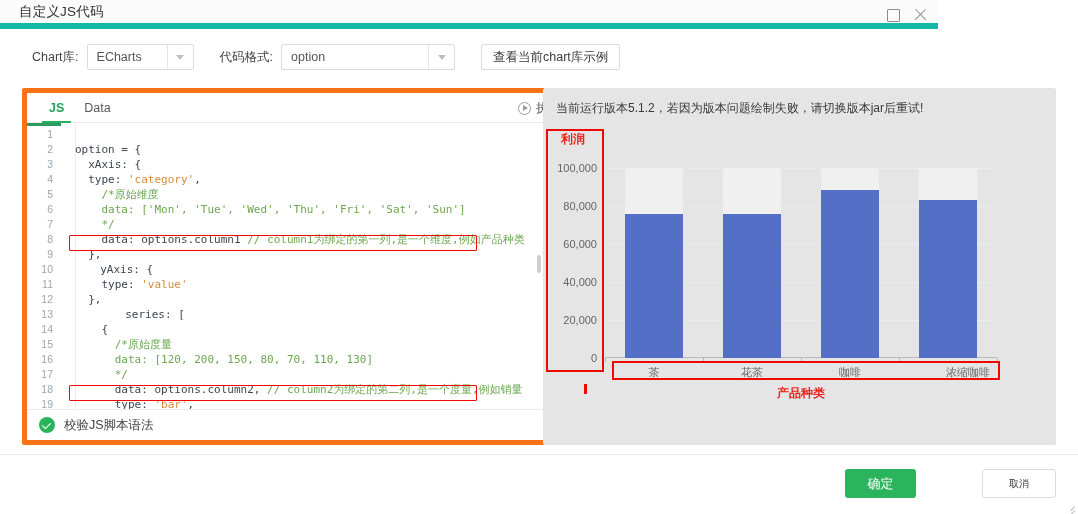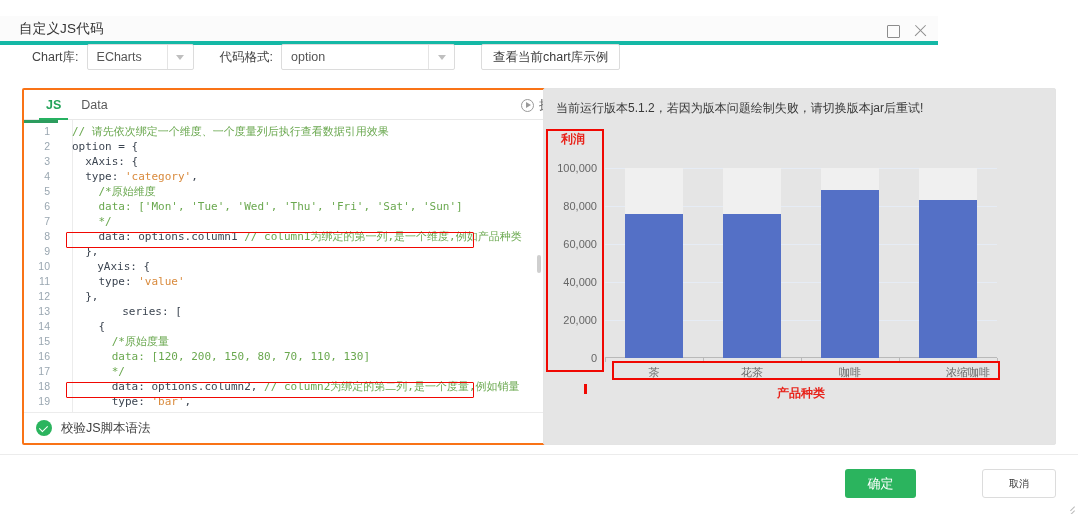--- a/index.html
+++ b/index.html
@@ -8,22 +8,22 @@
     width: 1078px; height: 514px;
     overflow: hidden;
     background: #ffffff;
     font-family: "Liberation Sans", "DejaVu Sans", sans-serif;
     color: #333;
   }
   .window { position: relative; width: 1078px; height: 514px; background: #fff; }
 
   
   .titlebar {
-    position: absolute; left: 0; top: 16px; width: 938px; height: 29px;
-    background: #fbfbfb; border-bottom: 4px solid #14b8a6;
+    position: absolute; left: 0; top: 0; width: 938px; height: 29px;
+    background: #fbfbfb; border-bottom: 6px solid #14b8a6;
     display: flex; align-items: center;
   }
   .title-text {
     margin-left: 19px; font-size: 13.5px; color: #333; letter-spacing: .2px;
   }
   .win-controls {
     position: absolute; right: 10px; top: 0; height: 29px;
     display: flex; align-items: center; gap: 14px;
   }
   .win-btn { width: 14px; height: 14px; position: relative; cursor: default; }
@@ -64,21 +64,21 @@
   .spacer-22 { width: 26px; }
   .btn-outline {
     height: 26px; border: 1px solid #dcdcdc; background: #fff; border-radius: 2px;
     font-size: 12.5px; color: #3a3a3a; padding: 0 11px;
     display: flex; align-items: center; cursor: pointer;
   }
 
   
   .editor-panel {
     position: absolute; left: 22px; top: 88px; width: 555px; height: 357px;
-    border: 2px solid #f97316; background: #fff; border-radius: 2px;
+    border: 5px solid #f97316; background: #fff; border-radius: 2px;
     display: flex; flex-direction: column;
   }
   .tabbar {
     height: 30px; border-bottom: 1px solid #e8e8e8; display: flex; align-items: center;
     position: relative; background: #fff;
   }
   .tab {
     font-size: 12.5px; color: #595959; height: 30px; display: flex; align-items: center;
     padding: 0 10px; position: relative; cursor: pointer;
   }
@@ -276,21 +276,20 @@
         <span>执行</span>
       </div>
     </div>
     <div class="code-area">
       <div class="gutter-accent"></div>
       <div class="code-vline"></div>
       <div class="code-scroll">
         <div class="code-rows" id="code-rows">
             <div class="code-line">
               <span class="gutter">1</span>
-              <span class="code-text"><span class="tok-cmt" style="white-space: pre;">// 请先依次绑定一个维度、一个度量列后执行查看数据引用效果</span></span>
             </div>
             <div class="code-line">
               <span class="gutter">2</span>
               <span class="code-text"><span class="tok-plain" style="white-space: pre;">option = {</span></span>
             </div>
             <div class="code-line">
               <span class="gutter">3</span>
               <span class="code-text"><span class="tok-plain" style="white-space: pre;">  xAxis: {</span></span>
             </div>
             <div class="code-line">

